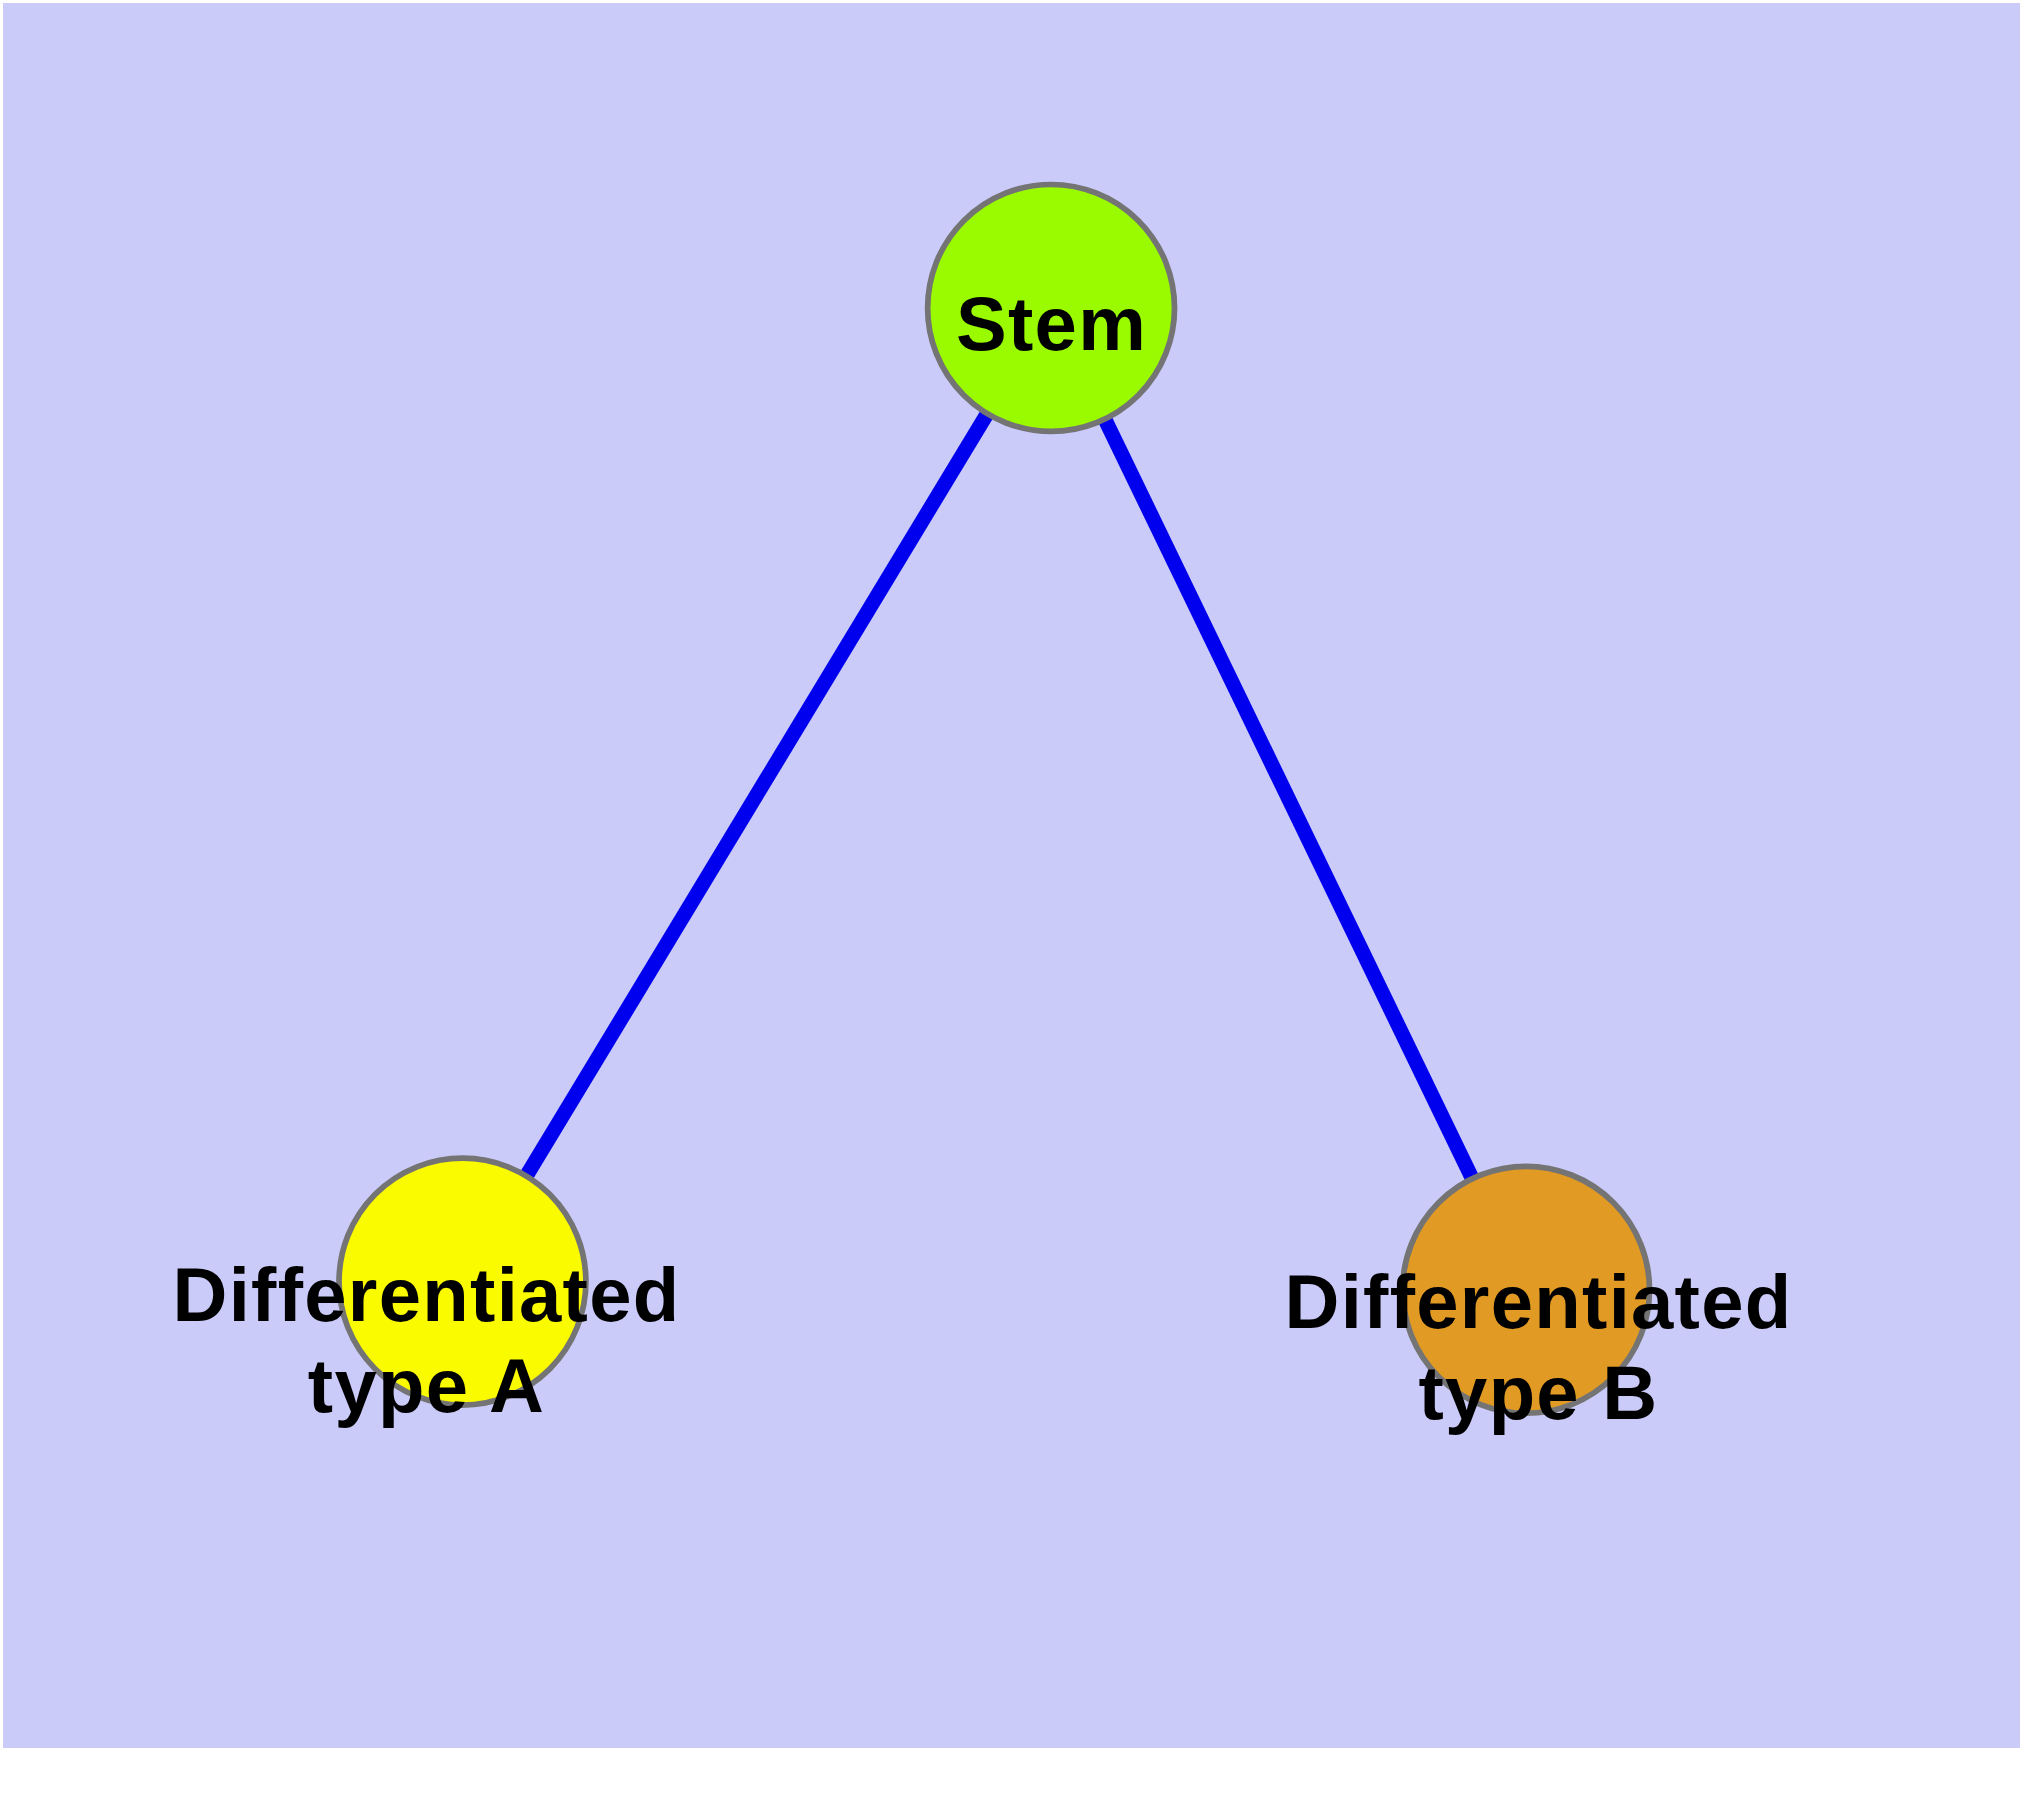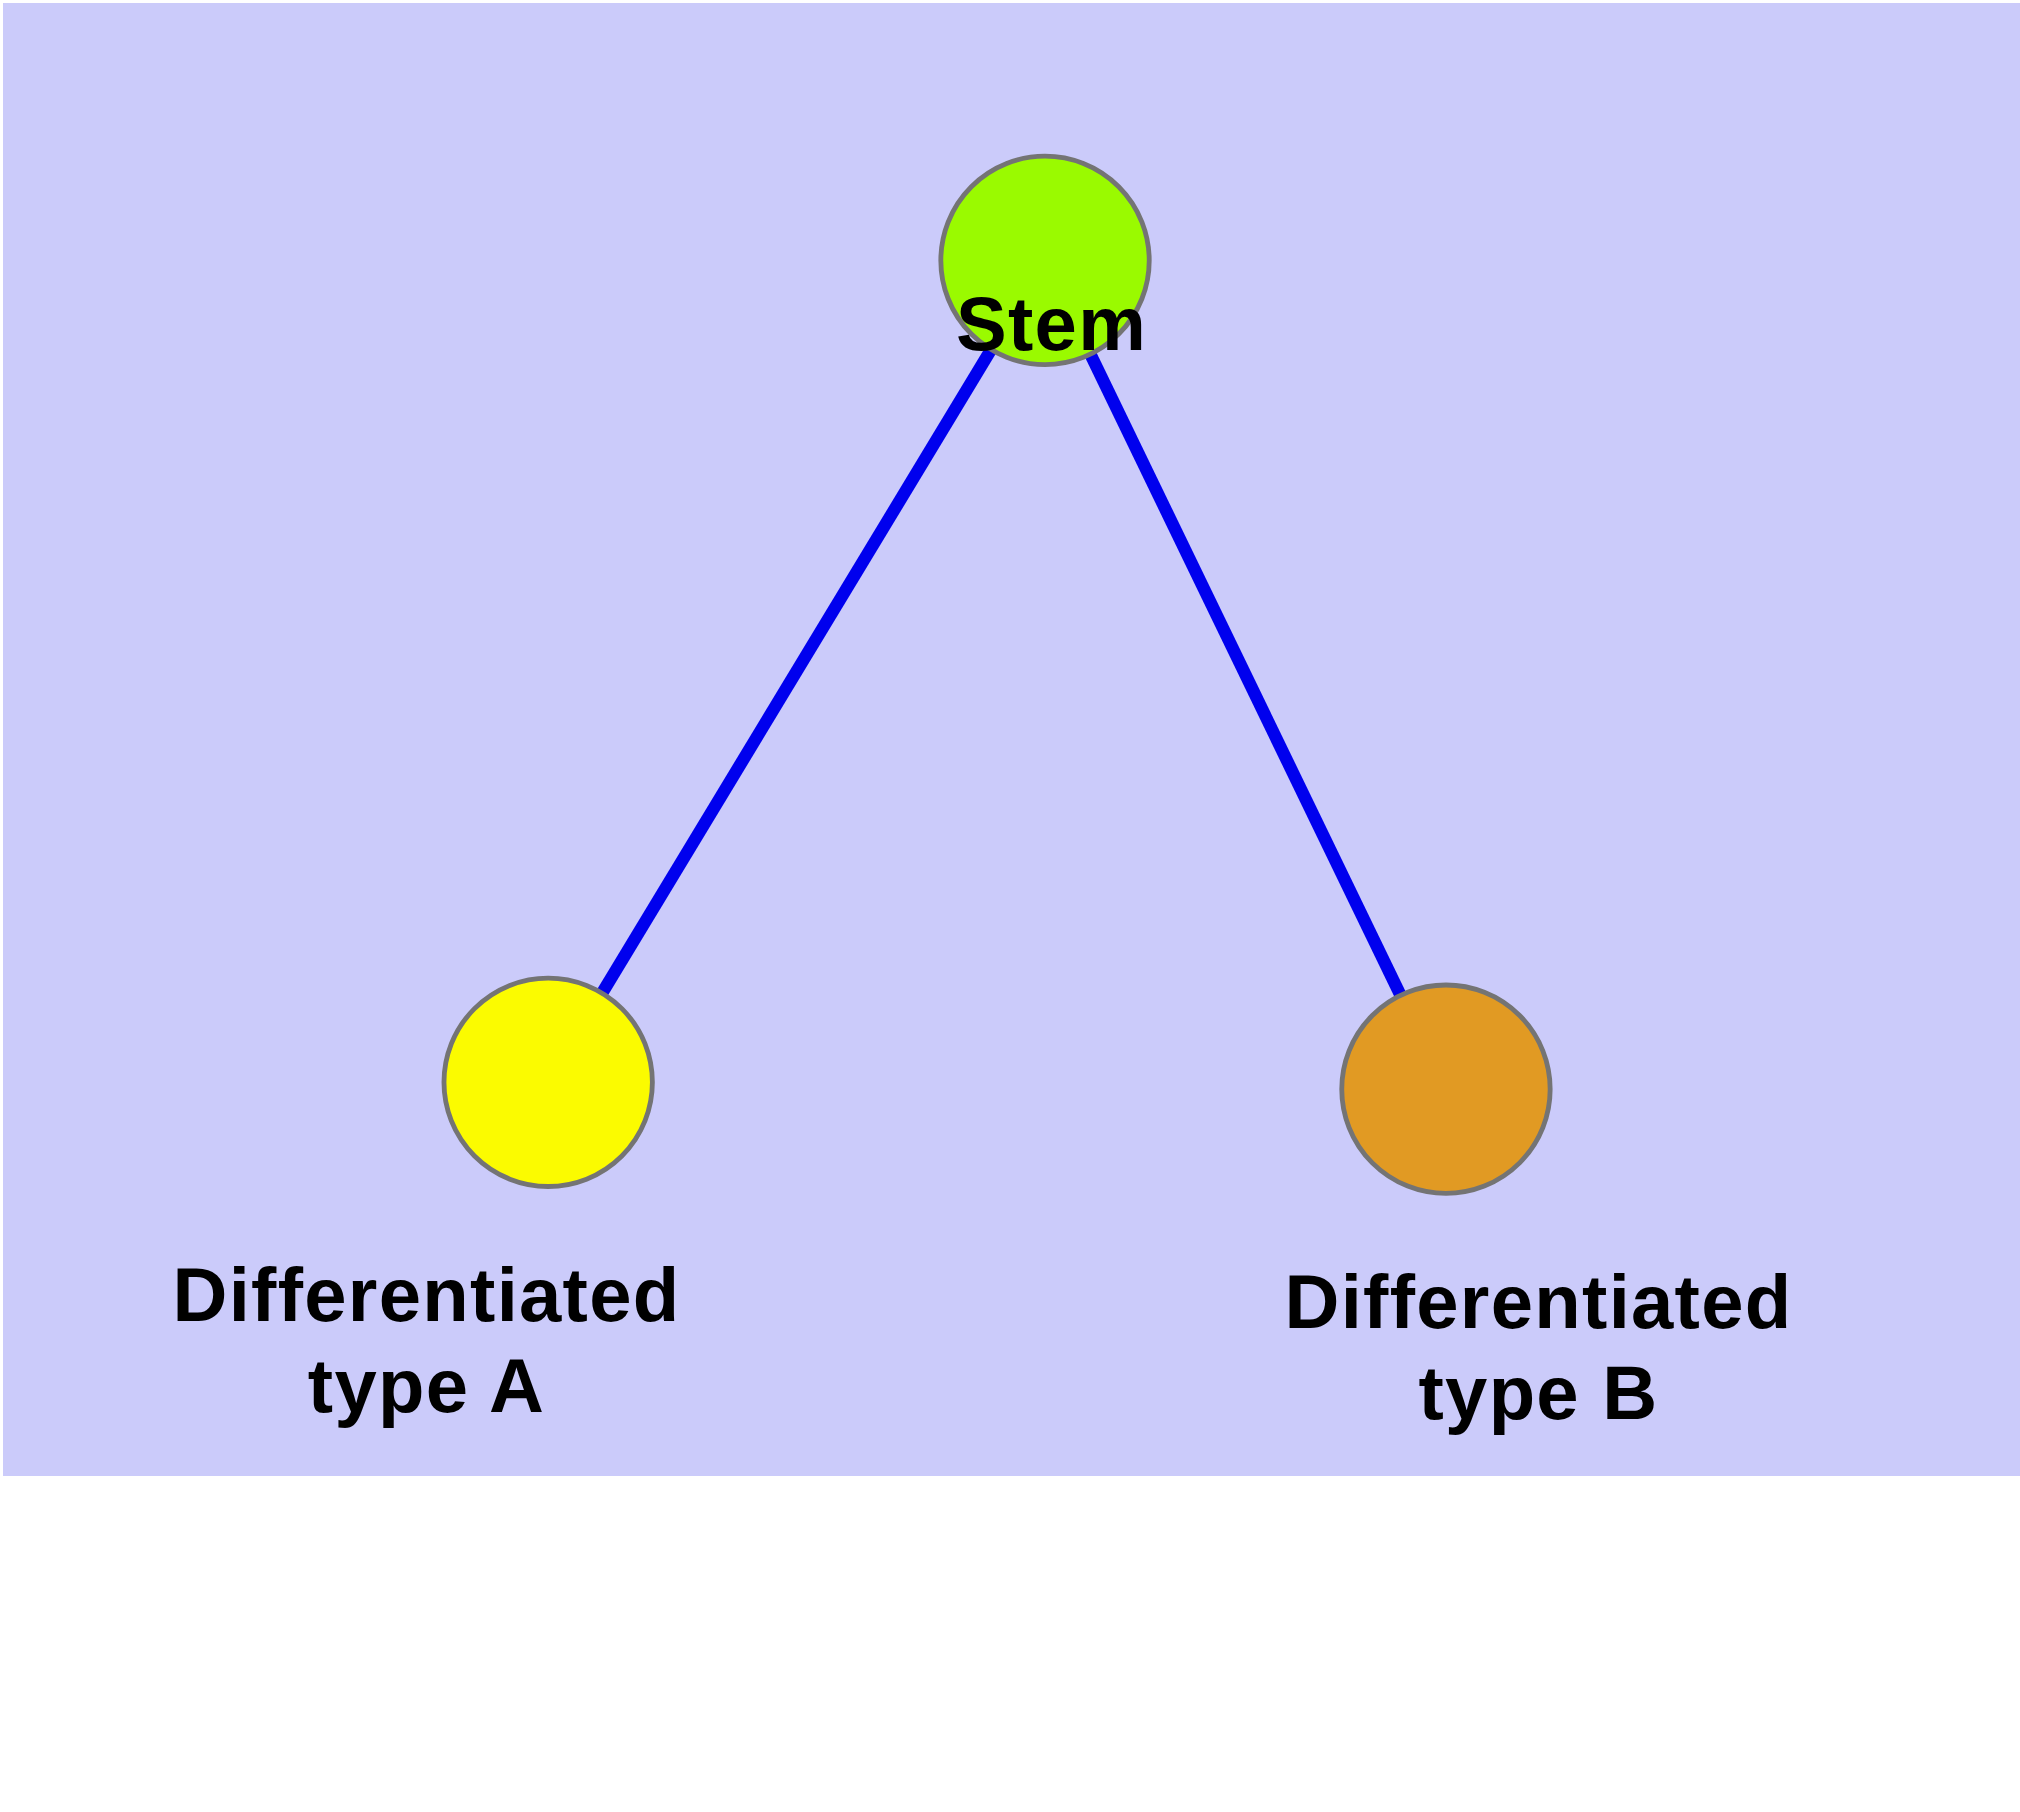--- a/index.html
+++ b/index.html
@@ -7,21 +7,21 @@
     padding: 0;
     background: #ffffff;
     width: 2021px;
     height: 1812px;
     overflow: hidden;
     font-family: "Liberation Sans", sans-serif;
   }
   #page {
     position: relative;
     width: 2021px;
-    height: 1476px;
+    height: 1748px;
     background: #ffffff;
   }
   
   #plot-area {
     position: absolute;
     left: 2.5px;
     top: 3.4px;
     right: 0;
     bottom: 0;
   }

